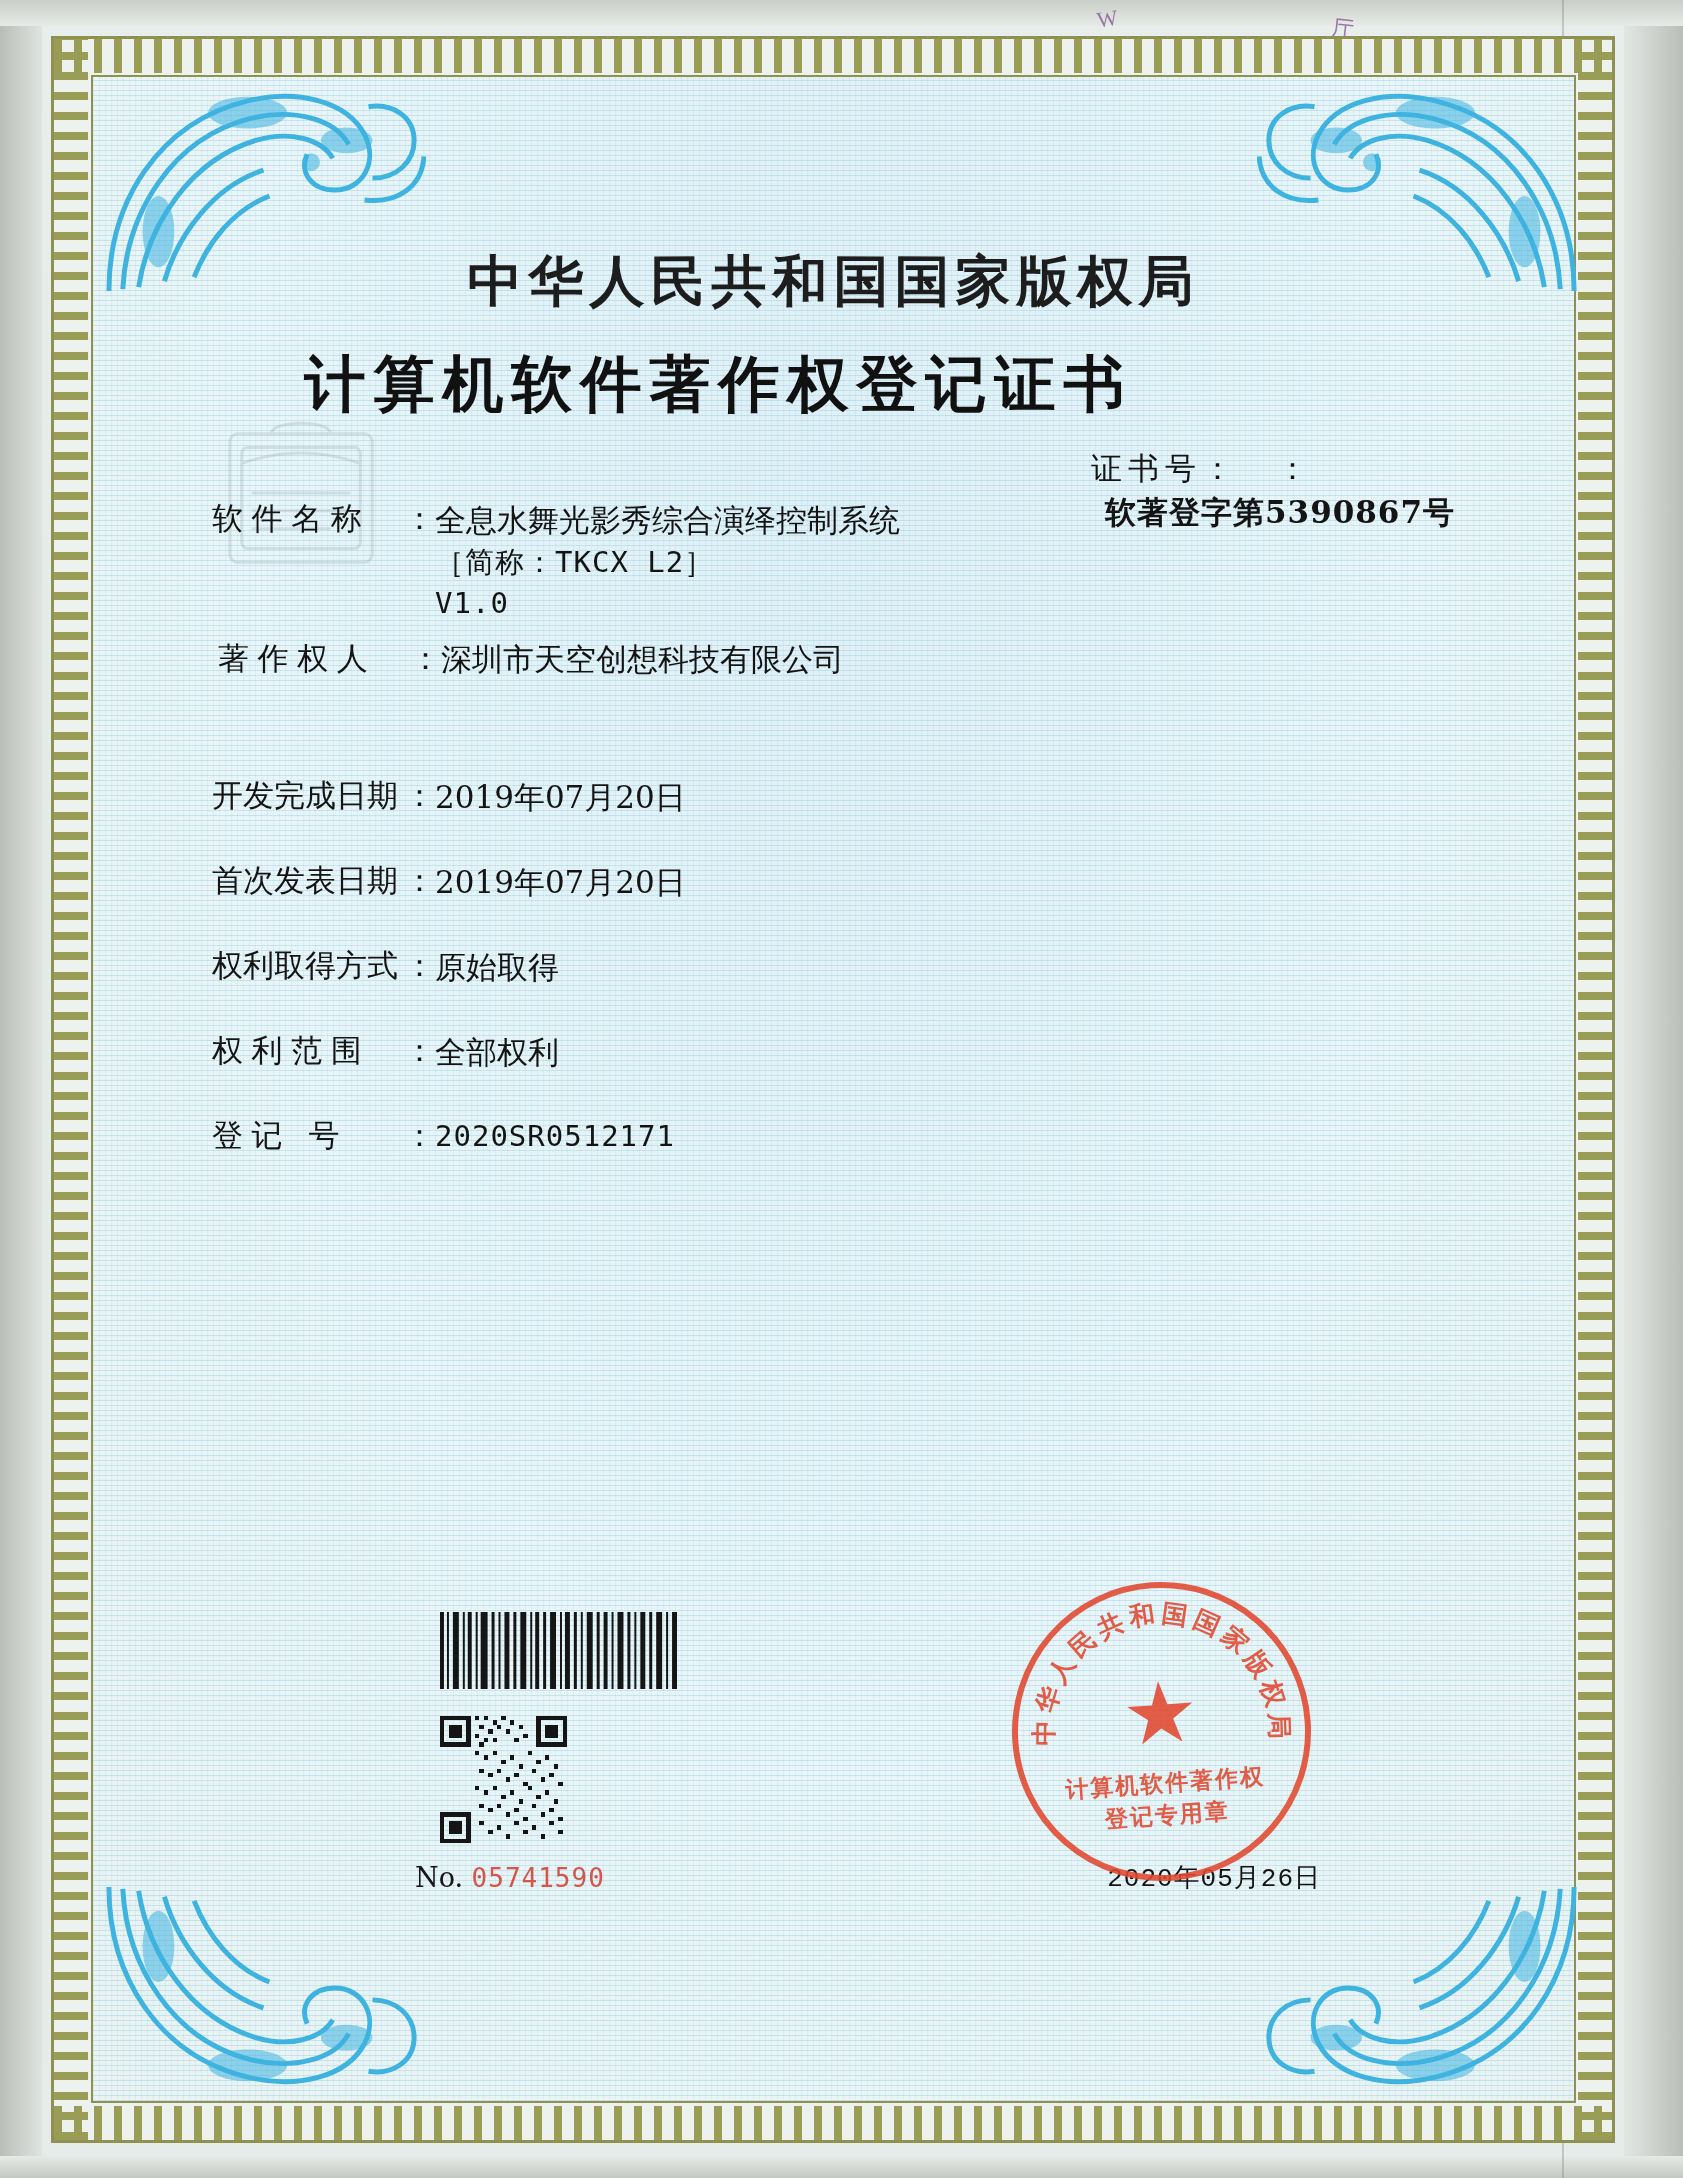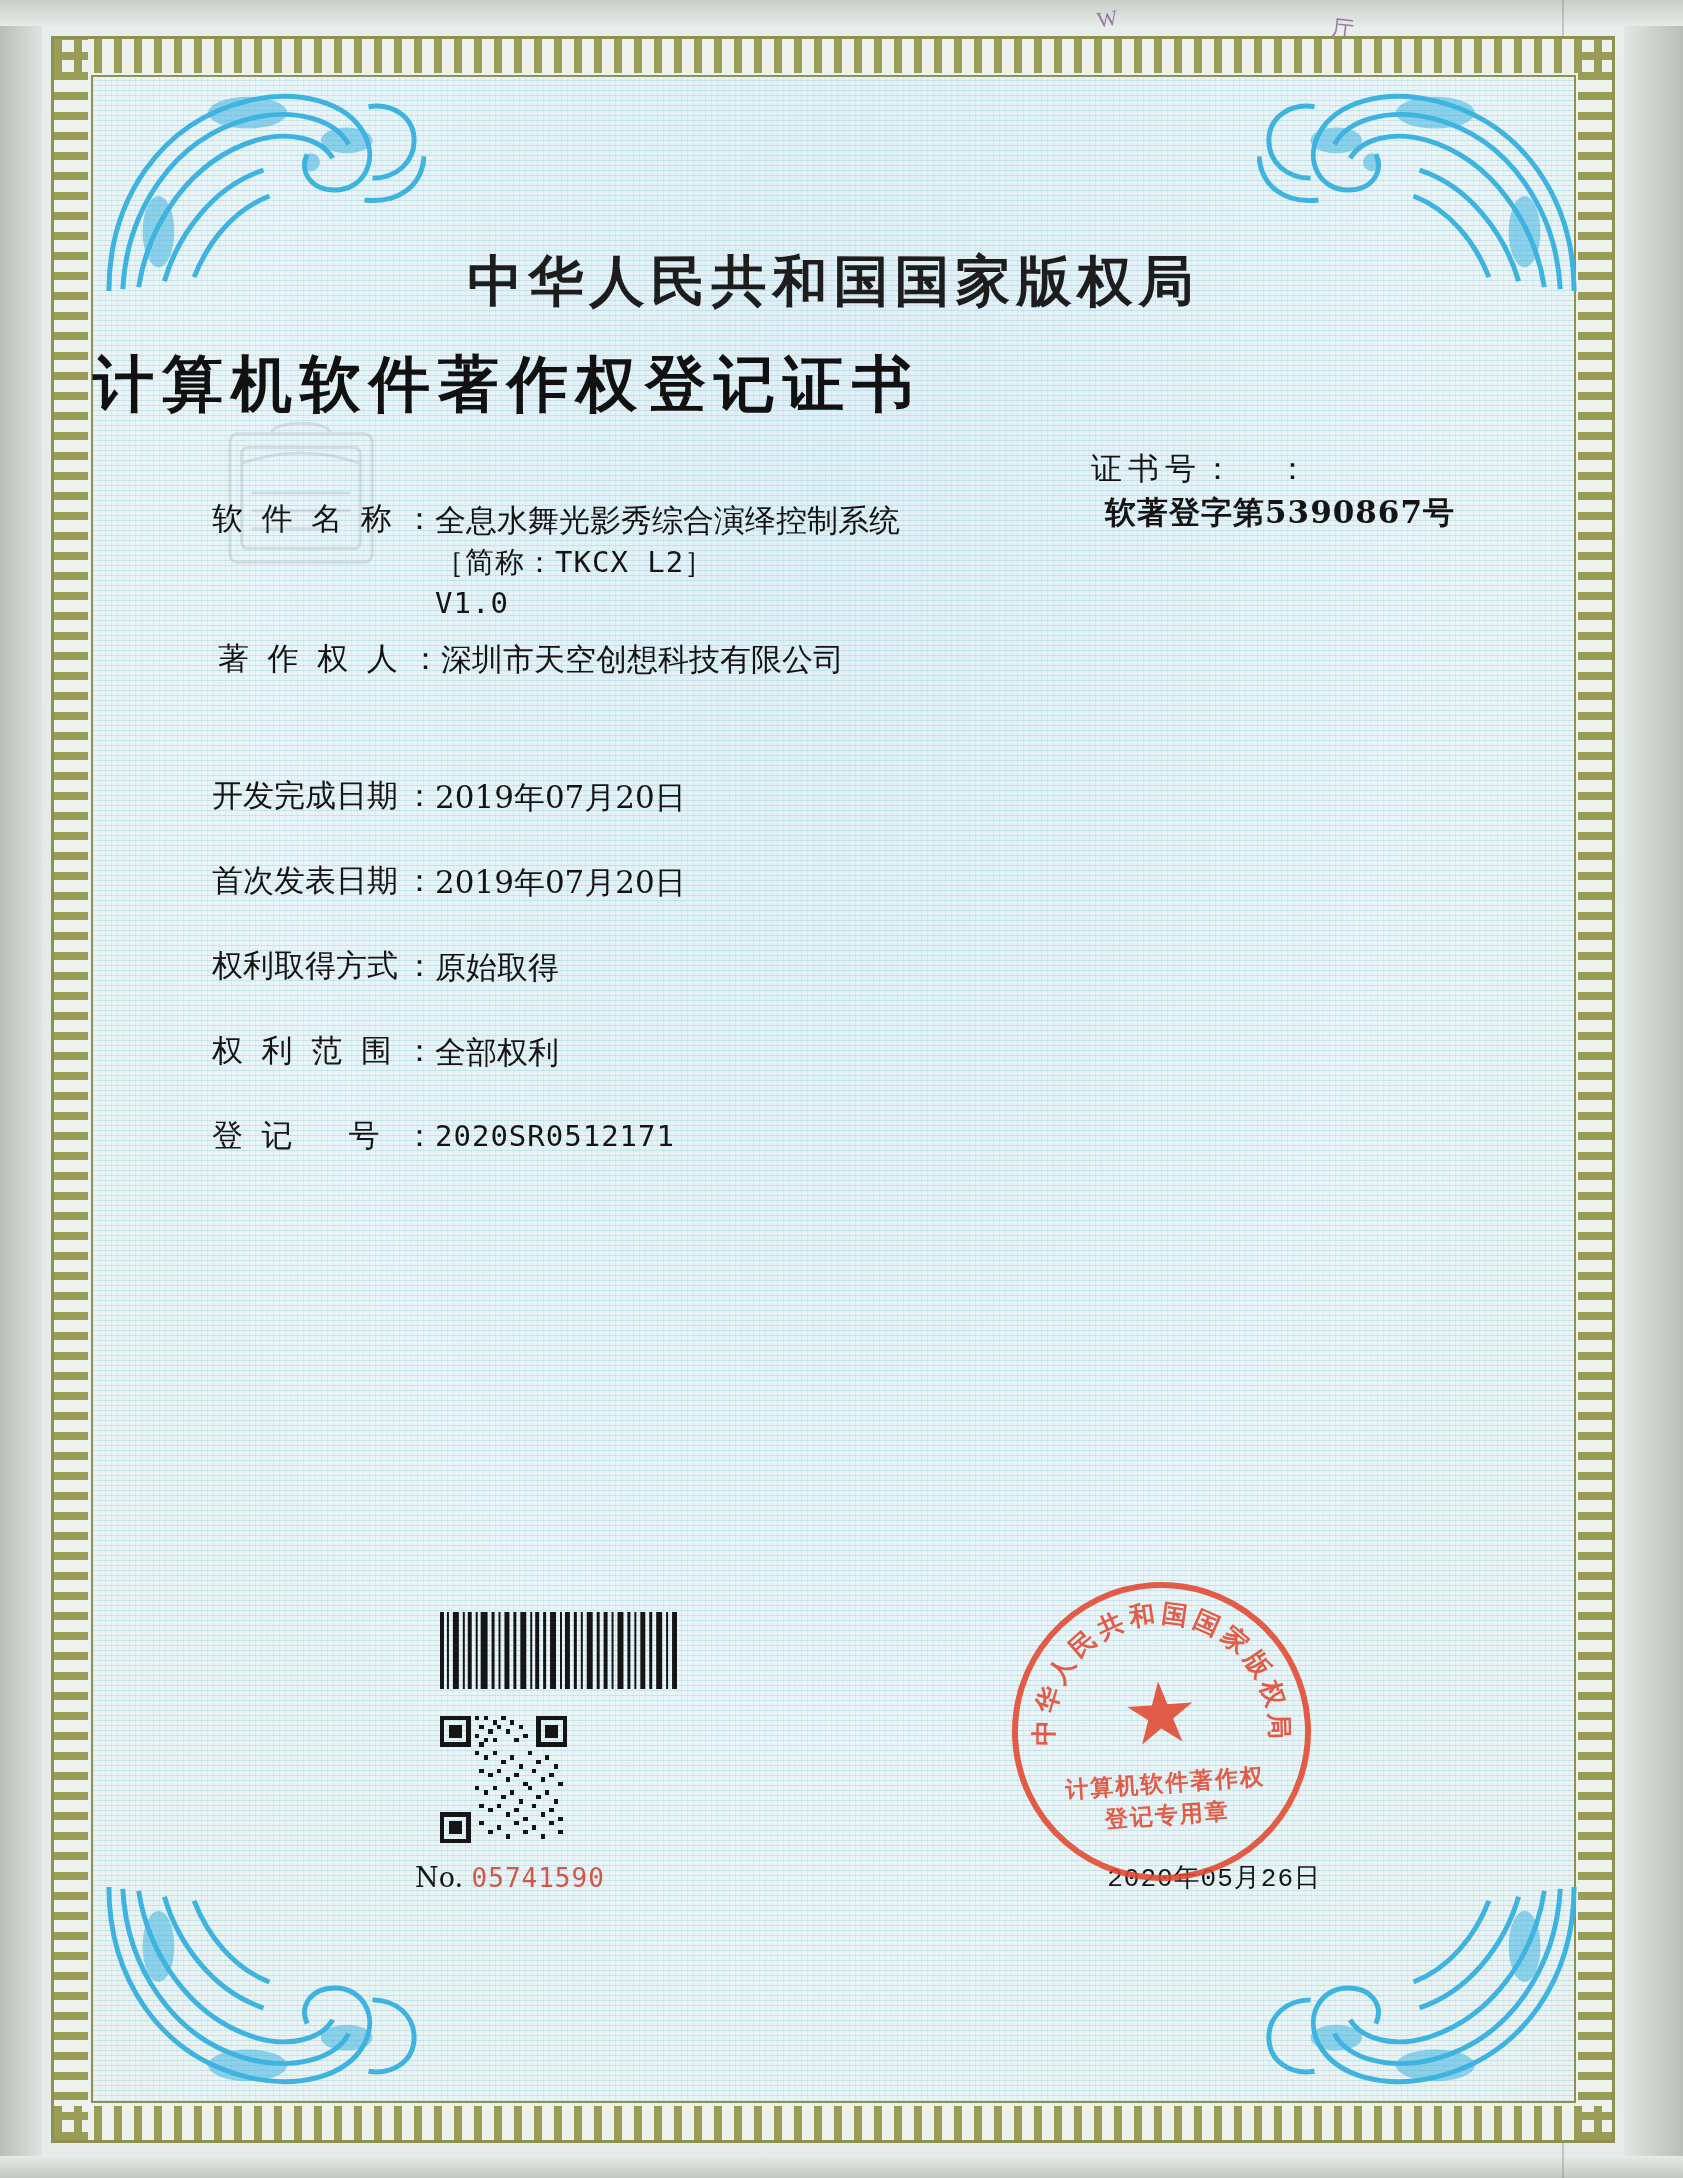--- a/index.html
+++ b/index.html
@@ -53,41 +53,41 @@
   .c-br{right:99px;bottom:83px;transform:scale(-1,-1);}
 
   .content{position:absolute;left:93px;top:77px;width:1481px;height:2024px;}
 
   .title1{
     position:absolute;top:168px;left:0;width:1481px;text-align:center;
     font-size:55px;letter-spacing:6px;color:#1d1d1d;font-weight:bold;
     font-family:"DejaVu Serif", serif;
   }
   .title2{
-    position:absolute;top:267px;left:0;width:1251px;text-align:left;
+    position:absolute;top:267px;left:0;width:1251px;text-align:center;
     font-size:61px;letter-spacing:8px;color:#111;font-weight:bold;
     font-family:"DejaVu Serif", serif;
   }
   .certno{
     position:absolute;top:371px;right:119px;font-size:25px;color:#1b1b1b;
     letter-spacing:1px;
   }
   .certno .lab{letter-spacing:6px;}
   .certno .val{font-weight:bold;margin-left:14px;}
 
   .watermark{
     position:absolute;left:119px;top:327px;width:178px;height:188px;
     opacity:.35;
   }
 
   .fields{position:absolute;top:421px;left:119px;width:1287px;}
   .row{display:flex;align-items:flex-start;margin-bottom:10px;}
   .lab{
     width:223px;font-size:31px;color:#141414;letter-spacing:0px;
-    font-family:Liberation Mono, monospace;
+    font-family:Liberation Sans, sans-serif;
     display:flex;justify-content:space-between;
   }
   .lab::after{content:"：";}
   .lab span{flex:1;display:flex;justify-content:space-between;}
   .val{font-size:31px;color:#141414;font-family:"DejaVu Serif", serif;line-height:1.45;}
   .val.mono{font-family:"DejaVu Sans Mono", monospace;font-size:29px;letter-spacing:1px;}
 
   .sw-name{position:absolute;top:0px;left:0;display:flex;}
   .sw-lines{margin-left:0;}
   .sw-lines div{line-height:1.42;}

